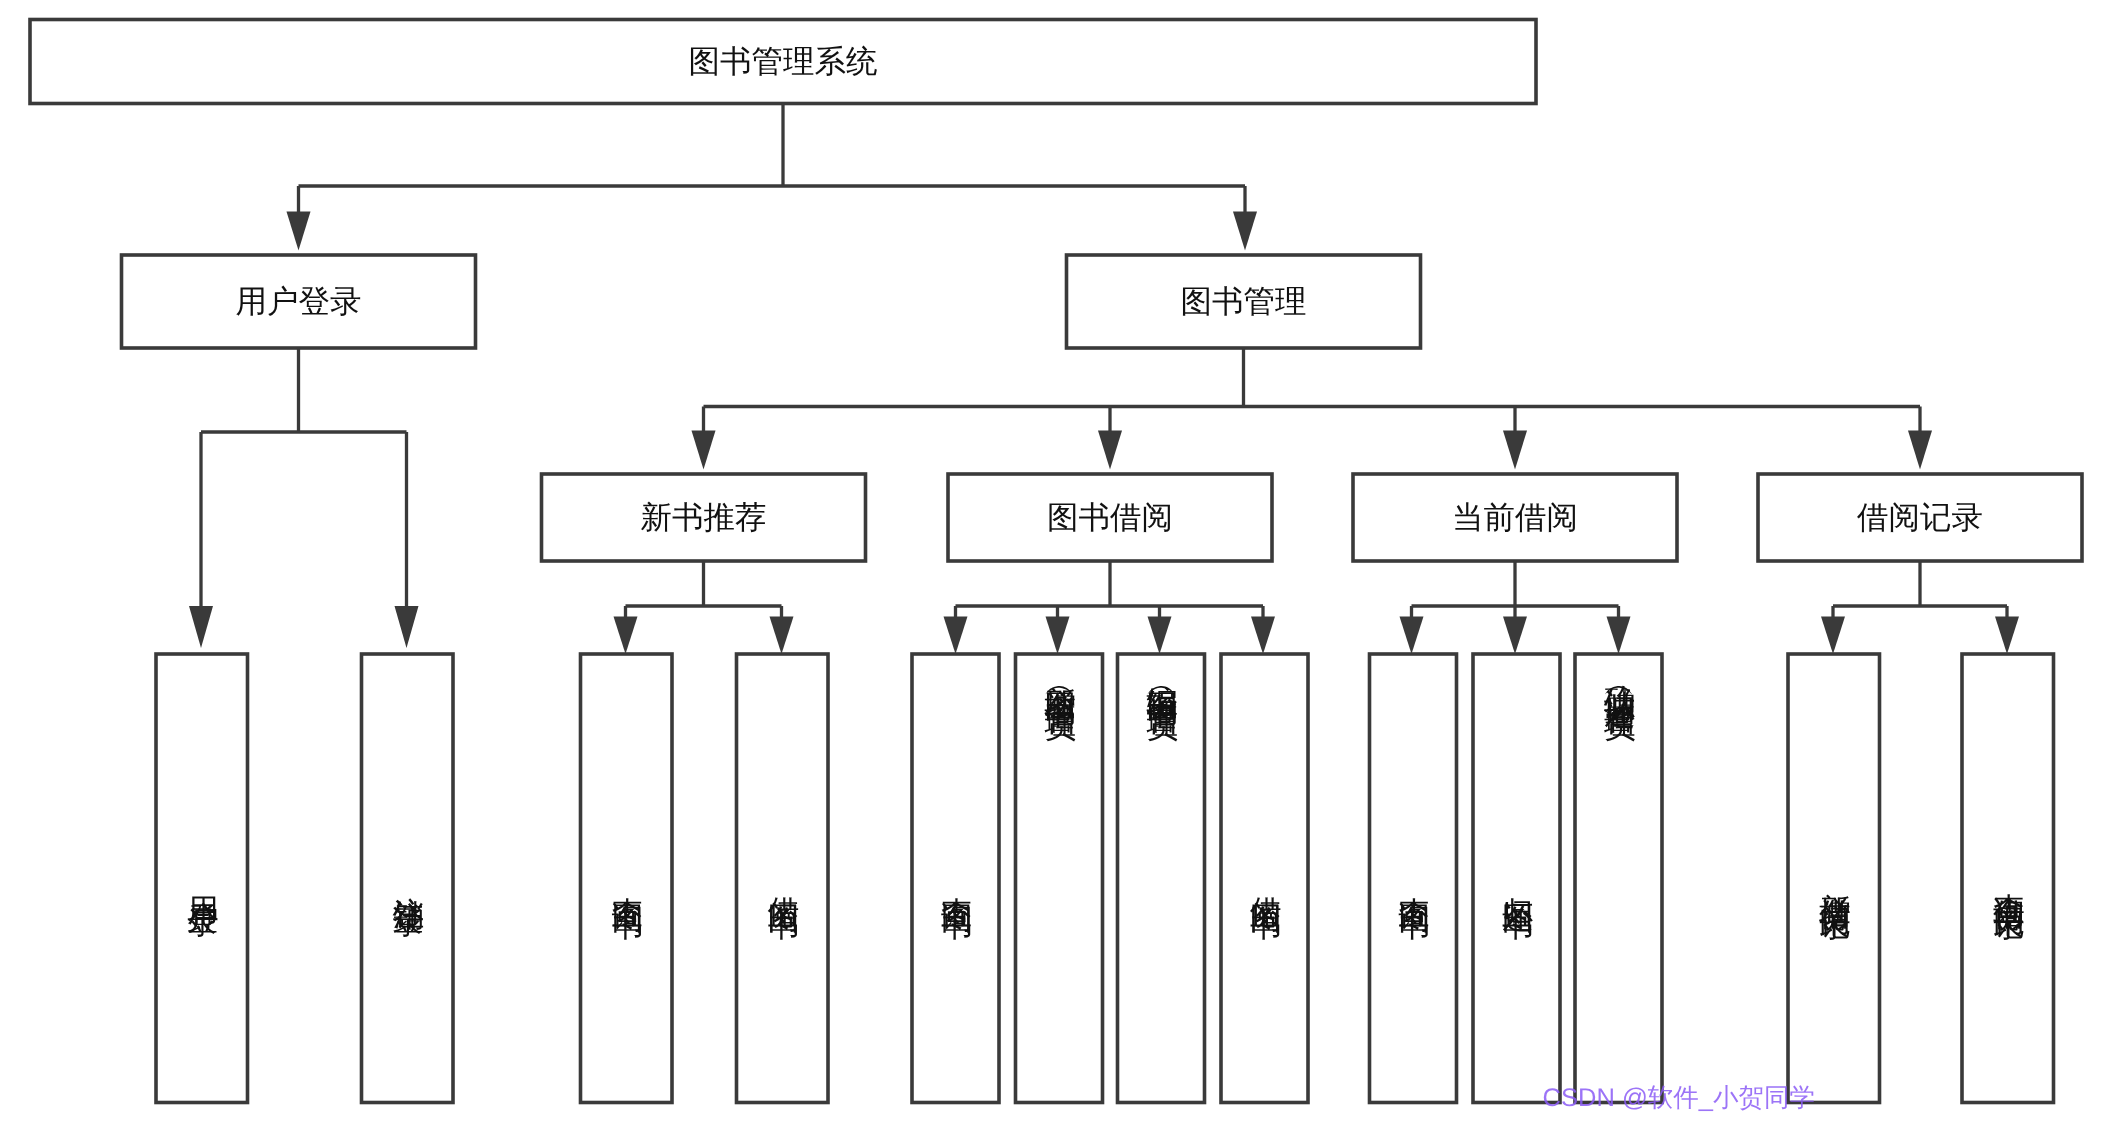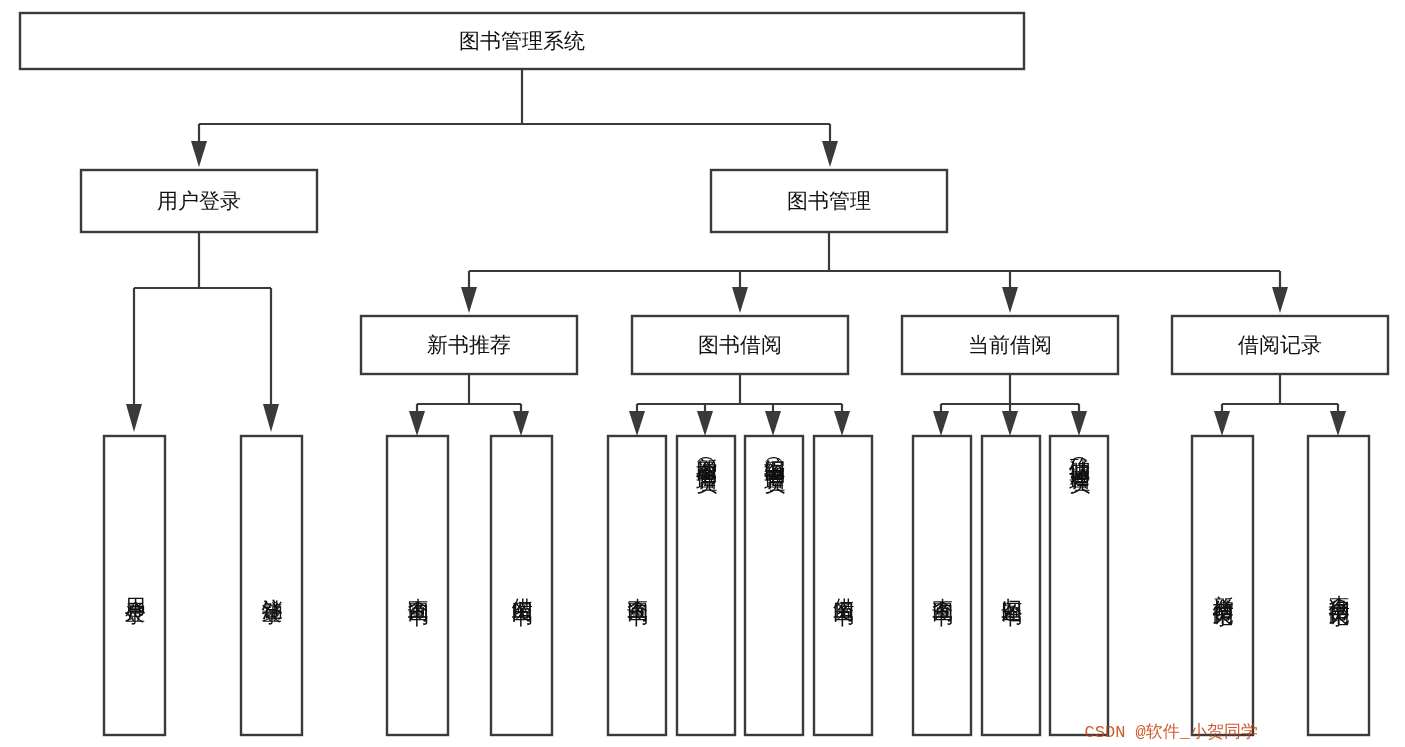--- a/index.html
+++ b/index.html
@@ -12,21 +12,20 @@
     width: 1405px;
     height: 747px;
     font-family: "DejaVu Sans", "Liberation Sans", sans-serif;
     overflow: hidden;
     position: relative;
   }
   #diagram-root {
     position: relative;
     width: 1218px;
     height: 747px;
-    padding-left: 48px;
   }
   svg.flow {
     position: absolute;
     top: 0;
     left: 0;
     width: 1405px;
     height: 747px;
     display: block;
   }
   .node-rect {
@@ -66,23 +65,23 @@
     font-size: 21px;
     line-height: 1.12;
     color: #111111;
     letter-spacing: 2.5px;
     white-space: nowrap;
   }
   .watermark {
     position: absolute;
     right: 8px;
     bottom: 4px;
-    font-family: Liberation Mono, monospace;
+    font-family: Liberation Sans, sans-serif;
     font-size: 17px;
-    color: #c2410c;
+    color: #8b5cf6;
     opacity: 0.85;
     white-space: nowrap;
     pointer-events: none;
   }
 </style>
 </head>
 <body>
 
 <div id="diagram-root">
 

